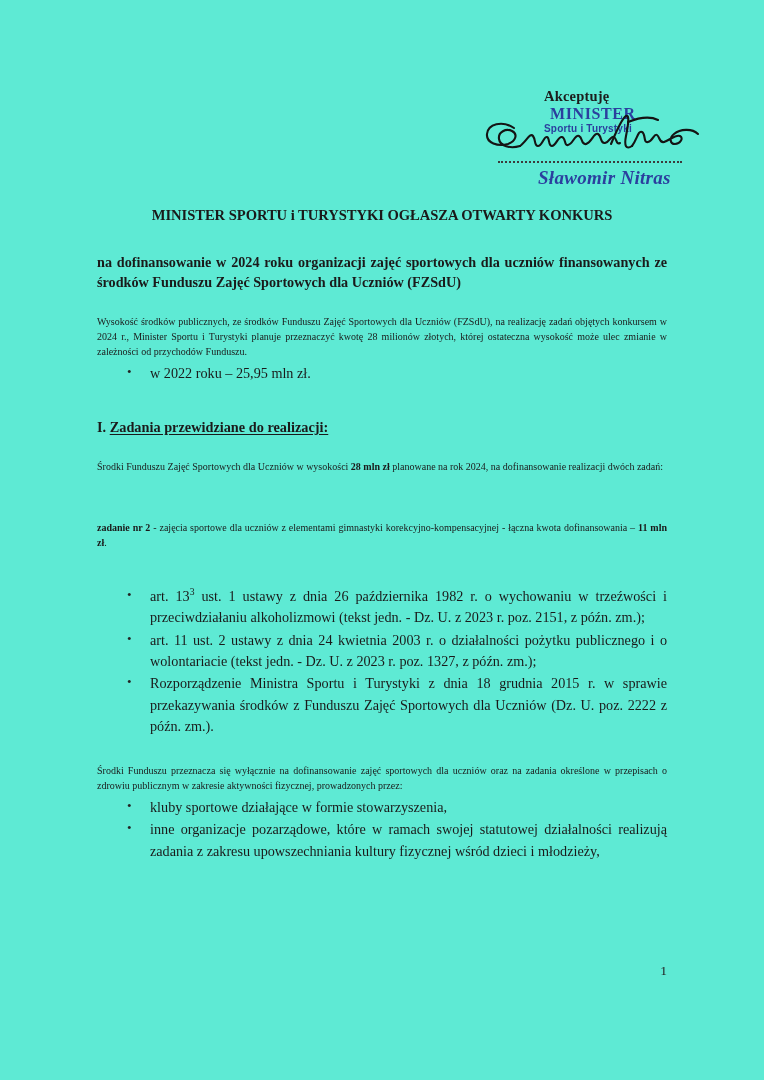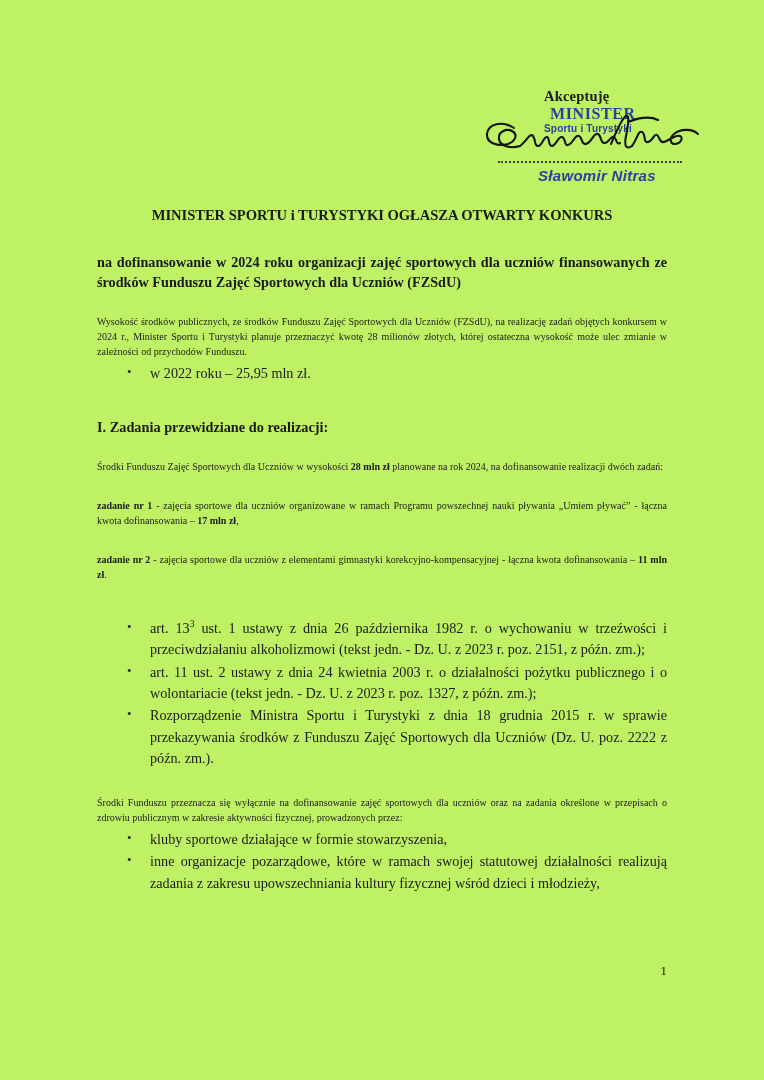--- a/index.html
+++ b/index.html
@@ -12,21 +12,21 @@
     height: 1080px;
     position: relative;
     font-family: "Liberation Serif", "DejaVu Serif", serif;
     color: #1a1a1a;
     overflow: hidden;
   }
 
   .page {
     position: absolute;
     inset: 0;
-    background: #bef264;
+    background: #5eead4;
   }
 
   
   .stamp-block {
     position: absolute;
     left: 480px;
     top: 88px;
     width: 250px;
     height: 100px;
   }
@@ -71,24 +71,24 @@
     position: absolute;
     left: 18px;
     top: 73px;
     width: 184px;
     border-bottom: 2px dotted #3b3b3b;
   }
   .stamp-name {
     position: absolute;
     left: 58px;
     top: 79px;
-    font-family: Liberation Sans, sans-serif;
+    font-family: Liberation Serif, serif;
     font-weight: bold;
     font-style: italic;
-    font-size: 15px;
+    font-size: 19px;
     color: #2b3f9e;
     letter-spacing: 0.3px;
   }
 
   
   .doc {
     position: absolute;
     left: 97px;
     top: 206px;
     width: 570px;
@@ -123,21 +123,21 @@
   .gap-md { height: 22px; }
   .gap-lg { height: 30px; }
 
   h2.section-head {
     font-size: 14.3px;
     font-weight: bold;
     margin: 0 0 22px 0;
     line-height: 1.3;
   }
   h2.section-head .num-plain { text-decoration: none; }
-  h2.section-head .uline { text-underline-offset: 2px; }
+  h2.section-head .uline { text-decoration: underline; text-underline-offset: 2px; }
   h2.section-head.all-uline { text-decoration: underline; text-underline-offset: 2px; }
 
   ul.bullets {
     list-style: none;
     margin: 4px 0 4px 0;
     padding: 0;
   }
   ul.bullets > li {
     position: relative;
     padding-left: 53px;
@@ -213,21 +213,20 @@
     </ul>
 
     <div class="gap-lg"></div>
 
     <h2 class="section-head"><span class="num-plain">I.</span> <span class="uline">Zadania przewidziane do realizacji:</span></h2>
 
     <p class="body-text"><span>Środki Funduszu Zajęć Sportowych dla Uczniów w wysokości </span><b>28 mln zł</b><span> planowane na rok 2024, na dofinansowanie realizacji dwóch zadań:</span></p>
 
     <div class="gap-md"></div>
 
-    <p class="body-text"><b>zadanie nr 1</b><span> - zajęcia sportowe dla uczniów organizowane w ramach Programu powszechnej nauki pływania „Umiem pływać” - łączna kwota dofinansowania – </span><b>17 mln zł</b><span>,</span></p>
 
     <div class="gap-md"></div>
 
     <p class="body-text"><b>zadanie nr 2</b><span> - zajęcia sportowe dla uczniów z elementami gimnastyki korekcyjno-kompensacyjnej - łączna kwota dofinansowania – </span><b>11 mln zł</b><span>.</span></p>
 
     <div class="gap-lg"></div>
 
 
     <ul class="bullets">
       <li><span>art. 13</span><sup>3</sup><span> ust. 1 ustawy z dnia 26 października 1982 r. o wychowaniu w trzeźwości i przeciwdziałaniu alkoholizmowi (tekst jedn. - Dz. U. z 2023 r. poz. 2151, z późn. zm.);</span></li>

